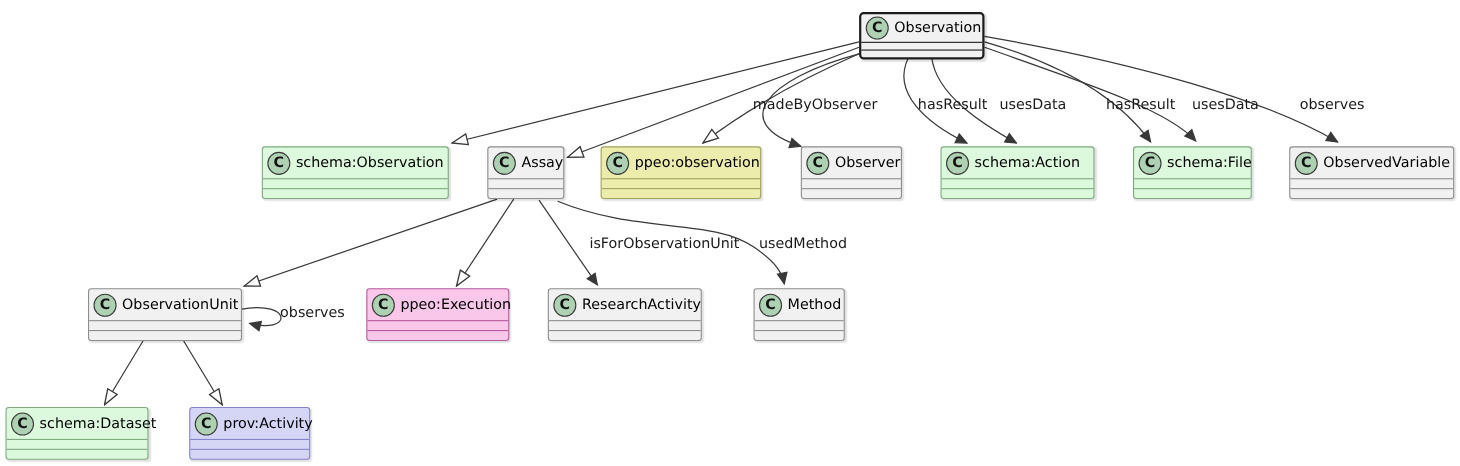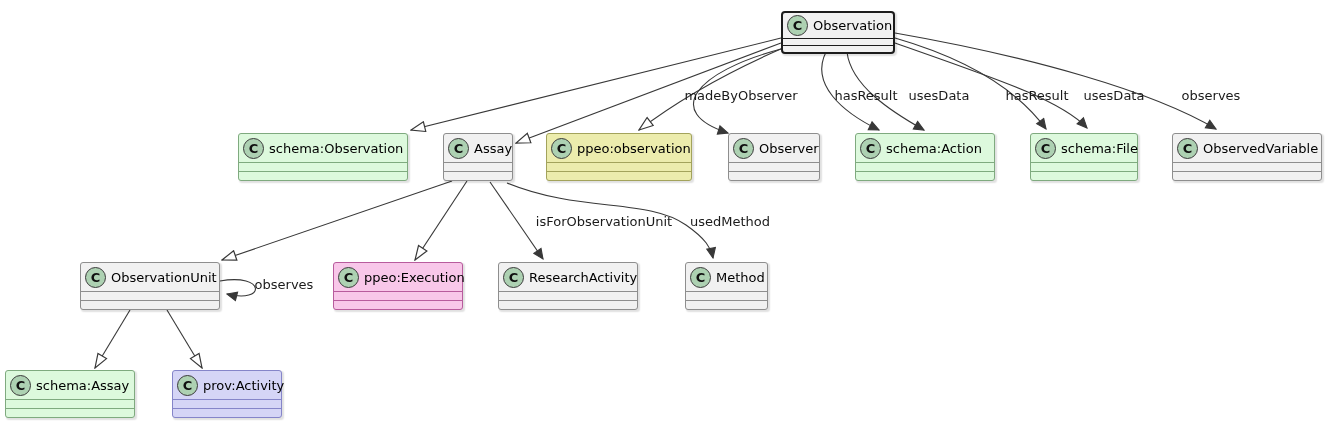--- a/index.html
+++ b/index.html
@@ -190,21 +190,21 @@
         <span class="c-circle">C</span>
         <span class="uml-name">Method</span>
       </div>
     <div class="uml-row"></div>
     <div class="uml-row"></div>
   </div>
 
   <div class="uml-class c-green" style="left:5px;top:370px;width:130px;">
     <div class="uml-title">
         <span class="c-circle">C</span>
-        <span class="uml-name">schema:Assay</span>
+        <span class="uml-name">schema:Dataset</span>
       </div>
     <div class="uml-row"></div>
     <div class="uml-row"></div>
   </div>
 
   <div class="uml-class c-purple" style="left:172px;top:370px;width:110px;">
     <div class="uml-title">
         <span class="c-circle">C</span>
         <span class="uml-name">prov:Activity</span>
       </div>

